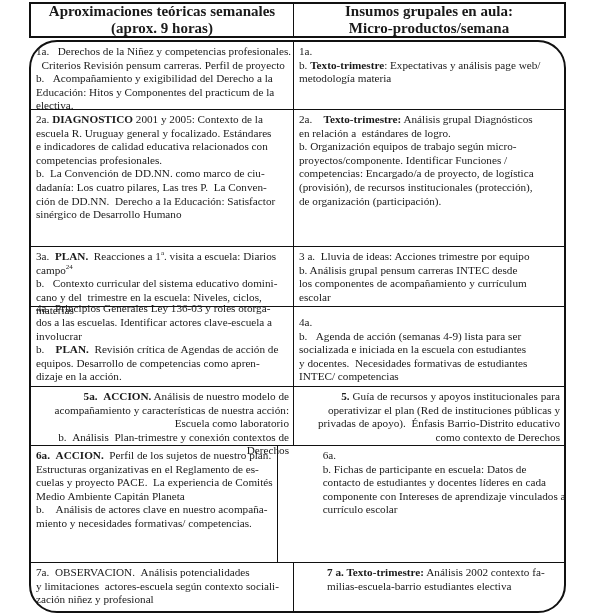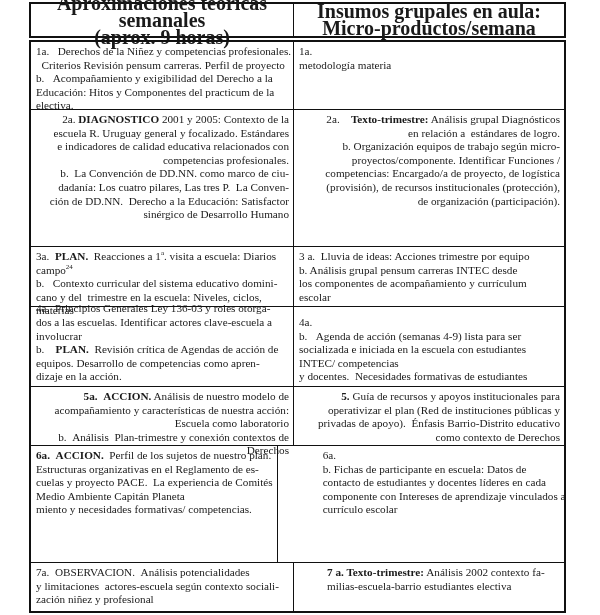--- a/index.html
+++ b/index.html
@@ -1,24 +1,24 @@
 <!DOCTYPE html>
 <html><head>
 <meta charset="utf-8">
 <style>
   html, body { margin: 0; padding: 0; background: #ffffff; }
   body { width: 600px; height: 615px; position: relative; overflow: hidden;
          font-family: "Liberation Serif", "DejaVu Serif", serif; color: #1a1a1a; }
   .frame { position: absolute; left: 29px; width: 537px; border: 2px solid #111; box-sizing: border-box; }
   .header { top: 2px; height: 36px; display: flex; }
-  .header .hcell { font-weight: bold; font-size: 20px; line-height: 17px; text-align: center;
+  .header .hcell { font-weight: bold; font-size: 15px; line-height: 17px; text-align: center;
                    display: flex; flex-direction: column; justify-content: center; }
   .header .hcell.left { width: 263px; border-right: 1.5px solid #111; box-sizing: border-box; }
   .header .hcell.right { flex: 1; }
-  .body { top: 40px; height: 573px; }
+  .body { top: 40px; height: 573px; border-radius: 28px; }
   .row { display: flex; border-bottom: 1.5px solid #111; box-sizing: border-box; }
   .row:last-child { border-bottom: none; }
   .cell { font-size: 11.2px; line-height: 13.6px; padding: 3px 4px 2px 5px; box-sizing: border-box; }
   .cell.left { width: 263px; border-right: 1.5px solid #111; }
   .cell.right { flex: 1; }
   .line { display: block; white-space: nowrap; }
   b { font-weight: bold; }
   sup { font-size: 7px; line-height: 0; vertical-align: super; }
 </style>
 </head>
@@ -39,24 +39,25 @@
     <div class="row" style="height: 68px;">
       <div class="cell left">
         <span class="line"><span>1a.&nbsp;&nbsp;&nbsp;Derechos de la Niñez y competencias profesionales.</span></span>
         <span class="line"><span>&nbsp;&nbsp;Criterios Revisión pensum carreras. Perfil de proyecto</span></span>
         <span class="line"><span>b.&nbsp;&nbsp;&nbsp;Acompañamiento y exigibilidad del Derecho a la</span></span>
         <span class="line"><span>Educación: Hitos y Componentes del practicum de la</span></span>
         <span class="line"><span>electiva.</span></span>
       </div>
       <div class="cell right">
         <span class="line"><span>1a.</span></span>
+        <span class="line"><span>b. </span><b>Texto-trimestre</b><span>: Expectativas y análisis page web/</span></span>
         <span class="line"><span>metodología materia</span></span>
       </div>
     </div>
-    <div class="row" style="height: 137px; text-align: right;">
+    <div class="row" style="height: 137px;">
       <div class="cell left">
         <span class="line"><span>2a. </span><b>DIAGNOSTICO</b><span> 2001 y 2005: Contexto de la</span></span>
         <span class="line"><span>escuela R. Uruguay general y focalizado. Estándares</span></span>
         <span class="line"><span>e indicadores de calidad educativa relacionados con</span></span>
         <span class="line"><span>competencias profesionales.</span></span>
         <span class="line"><span>b.&nbsp;&nbsp;La Convención de DD.NN. como marco de ciu-</span></span>
         <span class="line"><span>dadanía: Los cuatro pilares, Las tres P.&nbsp;&nbsp;La Conven-</span></span>
         <span class="line"><span>ción de DD.NN.&nbsp;&nbsp;Derecho a la Educación: Satisfactor</span></span>
         <span class="line"><span>sinérgico de Desarrollo Humano</span></span>
       </div>
@@ -91,22 +92,22 @@
         <span class="line"><span>dos a las escuelas. Identificar actores clave-escuela a</span></span>
         <span class="line"><span>involucrar</span></span>
         <span class="line"><span>b.&nbsp;&nbsp;&nbsp;&nbsp;</span><b>PLAN.</b><span>&nbsp;&nbsp;Revisión crítica de Agendas de acción de</span></span>
         <span class="line"><span>equipos. Desarrollo de competencias como apren-</span></span>
         <span class="line"><span>dizaje en la acción.</span></span>
       </div>
       <div class="cell right">
         <span class="line"><span>4a.</span></span>
         <span class="line"><span>b.&nbsp;&nbsp;&nbsp;Agenda de acción (semanas 4-9) lista para ser</span></span>
         <span class="line"><span>socializada e iniciada en la escuela con estudiantes</span></span>
+        <span class="line"><span>y docentes.&nbsp;&nbsp;Necesidades formativas de estudiantes</span></span>
         <span class="line"><span>INTEC/ competencias</span></span>
-        <span class="line"><span>y docentes.&nbsp;&nbsp;Necesidades formativas de estudiantes</span></span>
       </div>
     </div>
     <div class="row" style="height: 59px; text-align: right;">
       <div class="cell left">
         <span class="line"><b>5a.&nbsp;&nbsp;</b><b>ACCION.</b><span> Análisis de nuestro modelo de</span></span>
         <span class="line"><span>acompañamiento y características de nuestra acción:</span></span>
         <span class="line"><span>Escuela como laboratorio</span></span>
         <span class="line"><span>b.&nbsp;&nbsp;Análisis&nbsp;&nbsp;Plan-trimestre y conexión contextos de</span></span>
         <span class="line"><span>Derechos</span></span>
       </div>
@@ -116,20 +117,21 @@
         <span class="line"><span>privadas de apoyo).&nbsp;&nbsp;Énfasis Barrio-Distrito educativo</span></span>
         <span class="line"><span>como contexto de Derechos</span></span>
       </div>
     </div>
     <div class="row" style="height: 117px; gap: 40px;">
       <div class="cell left">
         <span class="line"><b>6a.&nbsp;&nbsp;</b><b>ACCION.</b><span>&nbsp;&nbsp;Perfil de los sujetos de nuestro plan.</span></span>
         <span class="line"><span>Estructuras organizativas en el Reglamento de es-</span></span>
         <span class="line"><span>cuelas y proyecto PACE.&nbsp;&nbsp;La experiencia de Comités</span></span>
         <span class="line"><span>Medio Ambiente Capitán Planeta</span></span>
+        <span class="line"><span>b.&nbsp;&nbsp;&nbsp;&nbsp;Análisis de actores clave en nuestro acompaña-</span></span>
         <span class="line"><span>miento y necesidades formativas/ competencias.</span></span>
       </div>
       <div class="cell right">
         <span class="line"><span>6a.</span></span>
         <span class="line"><span>b. Fichas de participante en escuela: Datos de</span></span>
         <span class="line"><span>contacto de estudiantes y docentes líderes en cada</span></span>
         <span class="line"><span>componente con Intereses de aprendizaje vinculados a</span></span>
         <span class="line"><span>currículo escolar</span></span>
       </div>
     </div>

